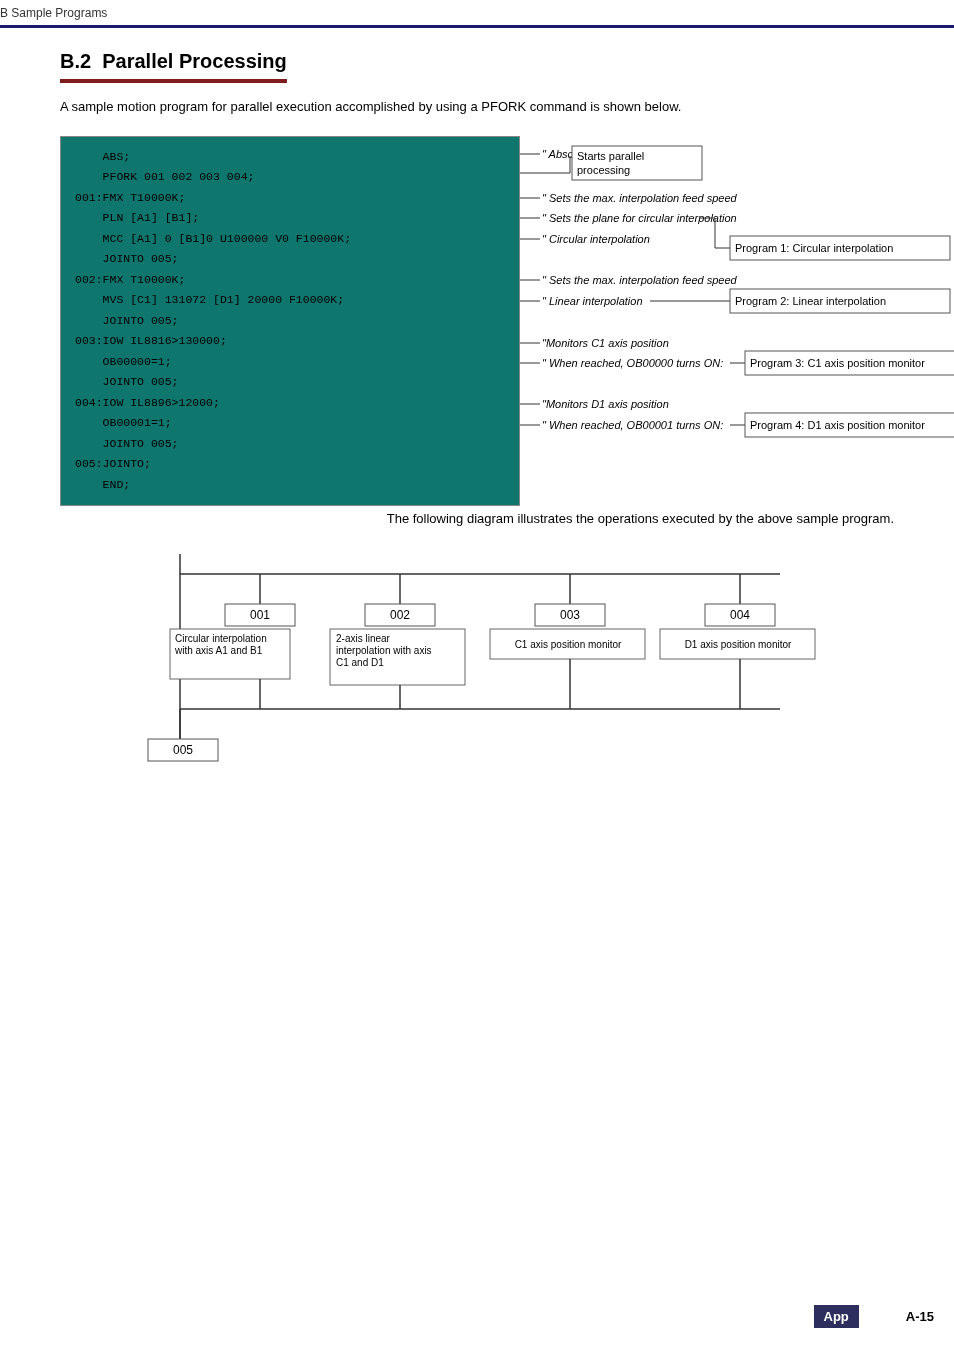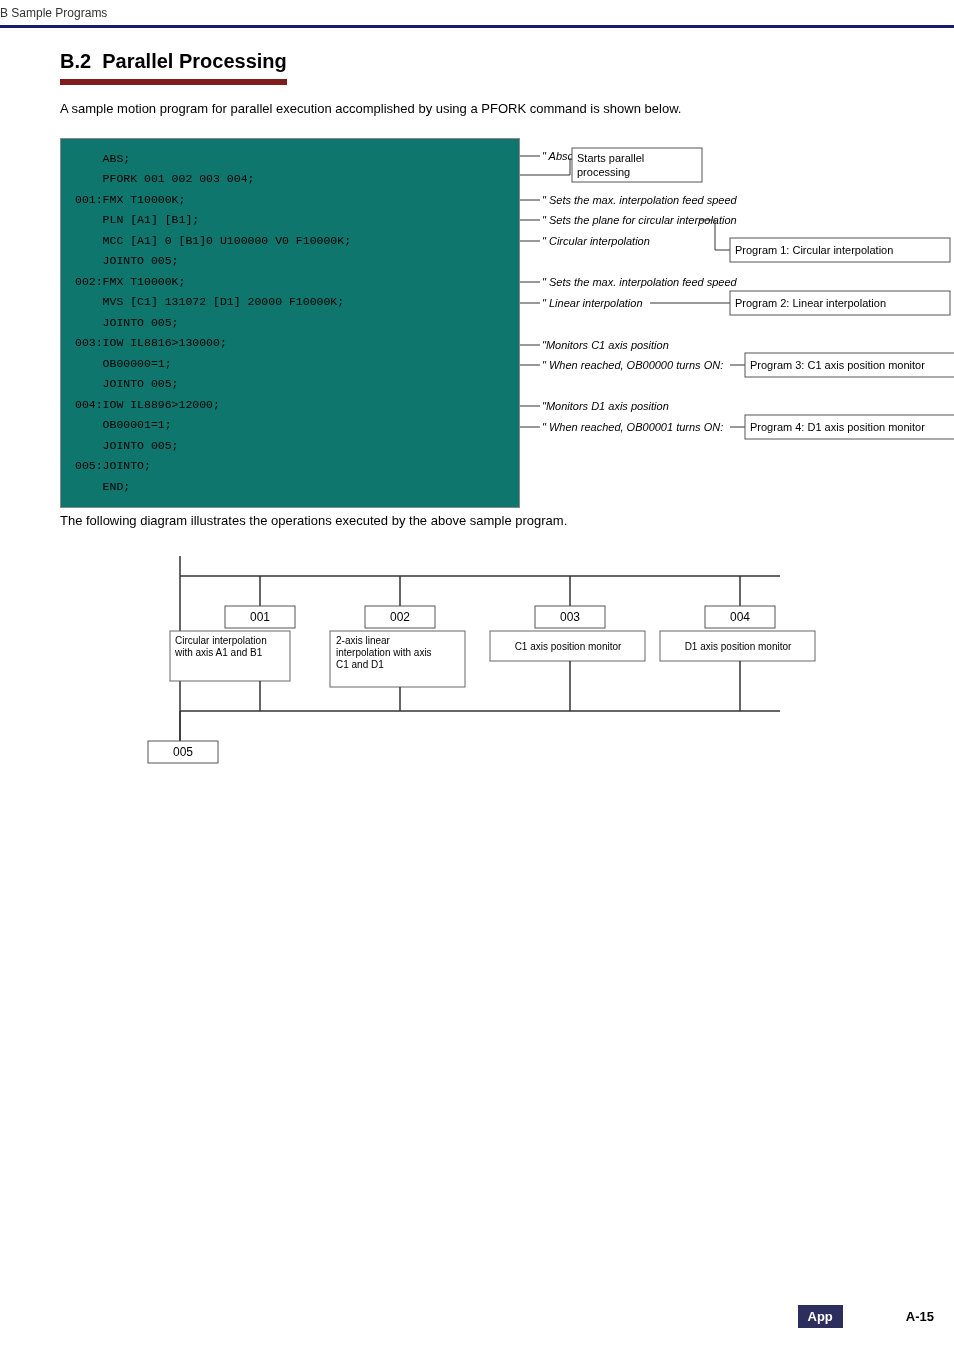--- a/index.html
+++ b/index.html
@@ -33,21 +33,21 @@
     
     .main-content {
       padding: 50px 60px 40px 60px;
     }
 
     
     .section-title {
       font-size: 20px;
       font-weight: bold;
       margin-bottom: 16px;
-      border-bottom: 6px solid #7f1d1d;
+      border-bottom: 4px solid #7f1d1d;
       padding-bottom: 6px;
       display: inline-block;
     }
 
     .intro-text {
       font-size: 13px;
       margin-bottom: 22px;
     }
 
     .code-line {
@@ -209,21 +209,21 @@
       <line x1="210" y1="289" x2="225" y2="289" stroke="#333" stroke-width="1"></line>
       <rect x="225" y="277" width="210" height="24" fill="white" stroke="#555" stroke-width="1"></rect>
       <text x="230" y="293" font-family="Arial" font-size="11">Program 4: D1 axis position monitor</text>
     </svg>
   </div>
 
   
   <div style="clear:both; margin-bottom: 30px;"></div>
 
   
-  <p class="diagram-text" style="margin-top: 10px;">The following diagram illustrates the operations executed by the above sample program.</p>
+  <p class="diagram-text" style="margin-top: 10px; text-align: right;">The following diagram illustrates the operations executed by the above sample program.</p>
 
   
   <svg class="diagram-svg" width="820" height="230">
 
     <line x1="120" y1="10" x2="120" y2="195" stroke="#333" stroke-width="1.5"></line>
 
     <line x1="120" y1="30" x2="720" y2="30" stroke="#333" stroke-width="1.5"></line>
 
     <line x1="200" y1="30" x2="200" y2="60" stroke="#333" stroke-width="1.5"></line>
 
@@ -271,16 +271,16 @@
     <line x1="120" y1="165" x2="720" y2="165" stroke="#333" stroke-width="1.5"></line>
 
     <line x1="120" y1="165" x2="120" y2="195" stroke="#333" stroke-width="1.5"></line>
 
     <rect x="88" y="195" width="70" height="22" fill="white" stroke="#555" stroke-width="1"></rect>
     <text x="123" y="210" font-family="Arial" font-size="12" text-anchor="middle">005</text>
   </svg>
 
 </div>
 
-<div style="position:absolute; bottom:22px; right:20px; display:flex; align-items:center; gap:24px;">
+<div style="position:absolute; bottom:22px; right:20px; display:flex; align-items:center; gap:8px;">
   <div class="app-badge">App</div>
   <span style="font-size:13px; font-weight:bold;margin-left:23px;">A-15</span>
 </div>
 
 </body></html>

